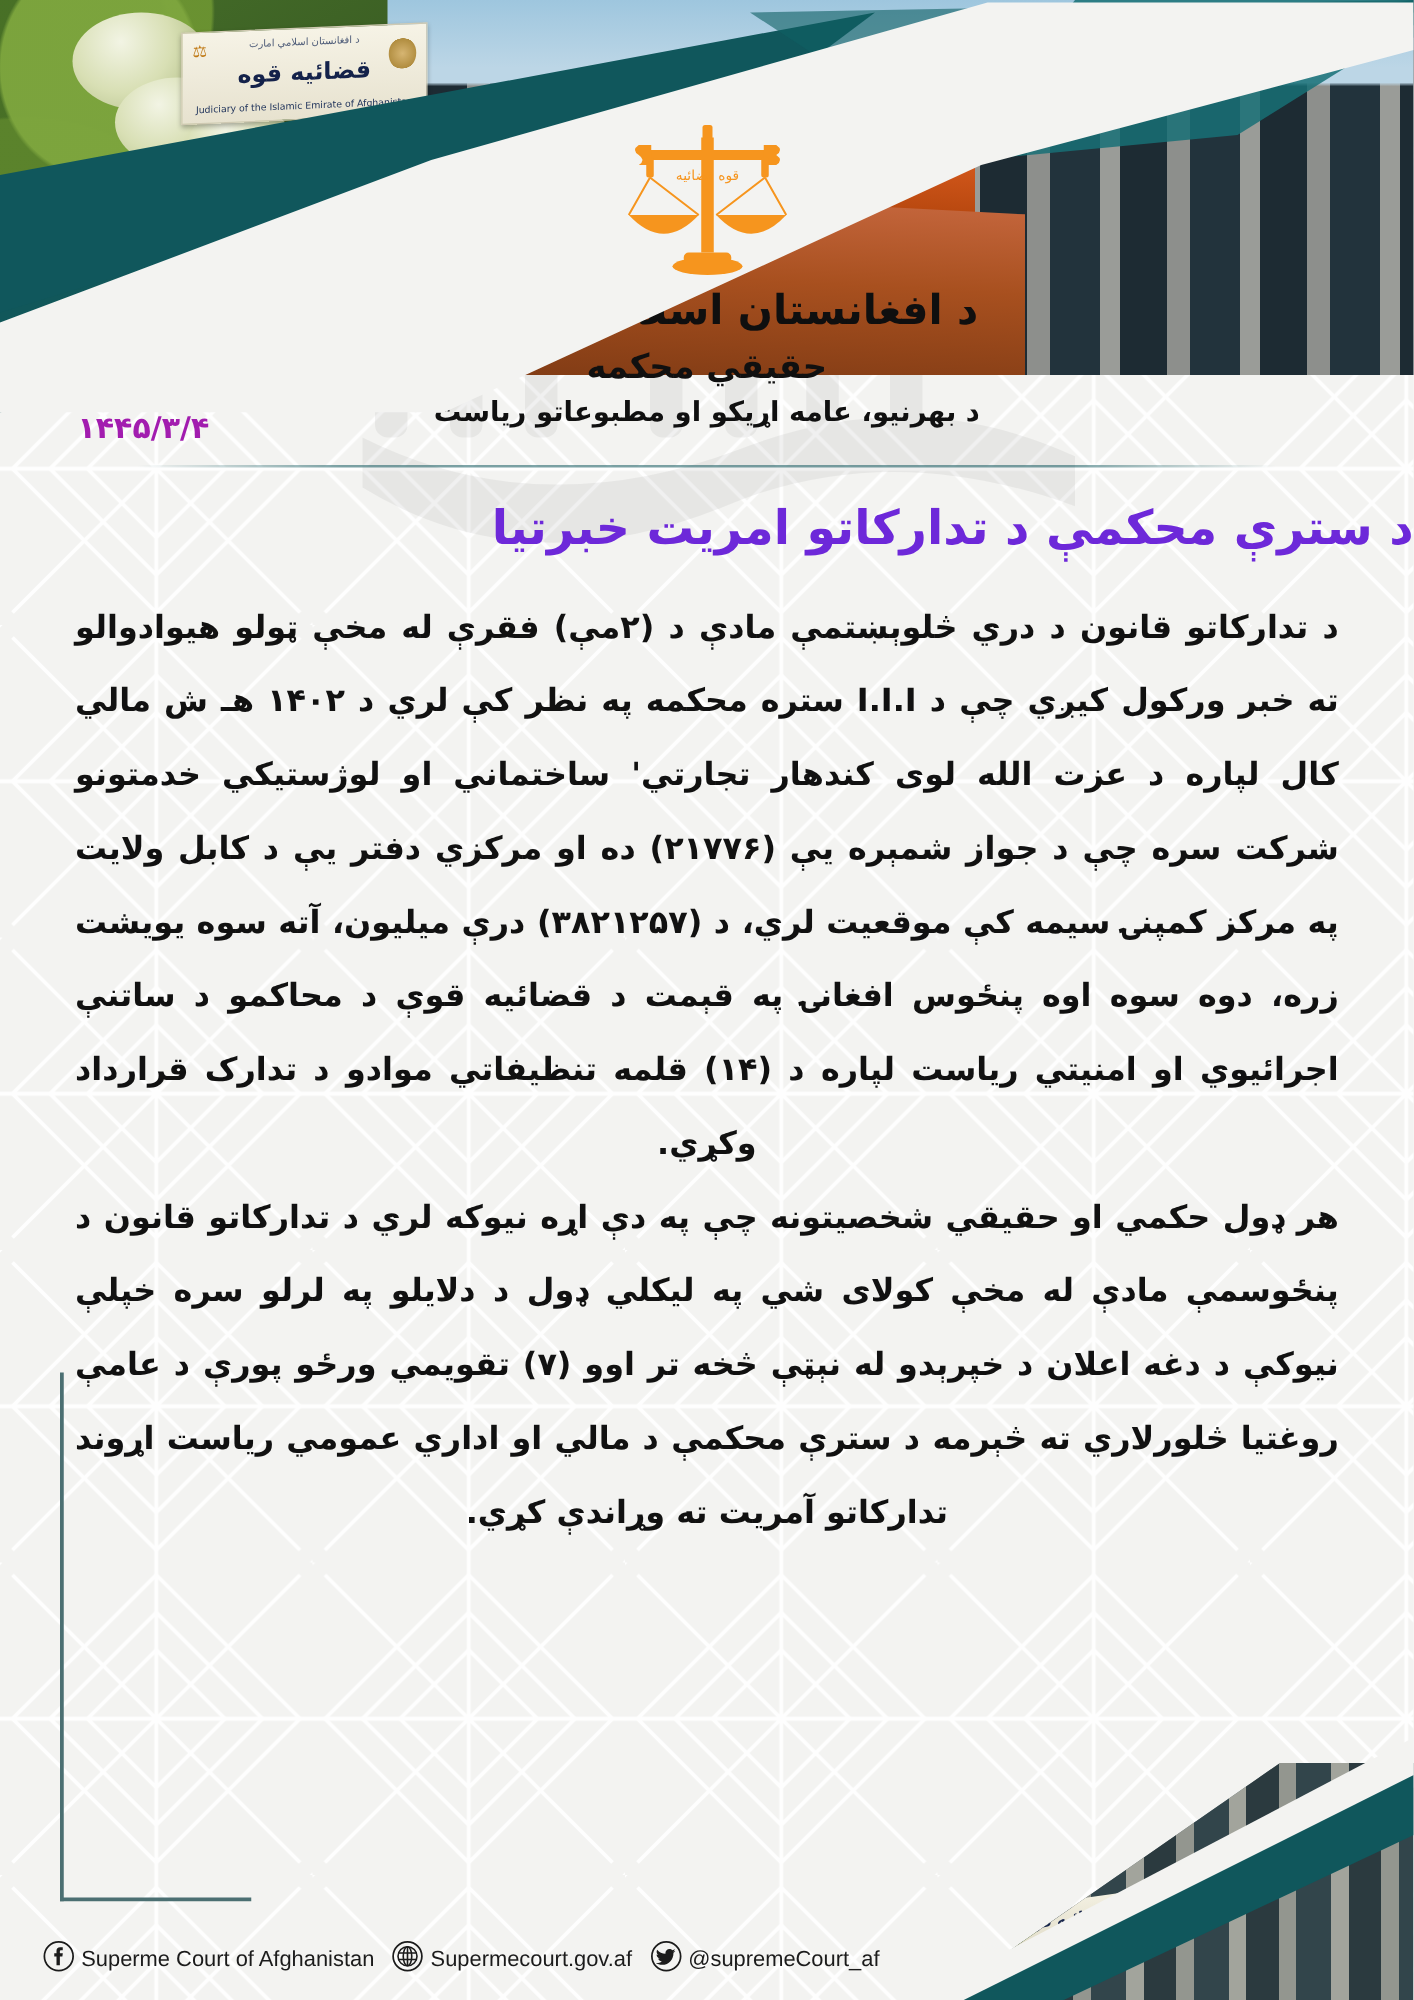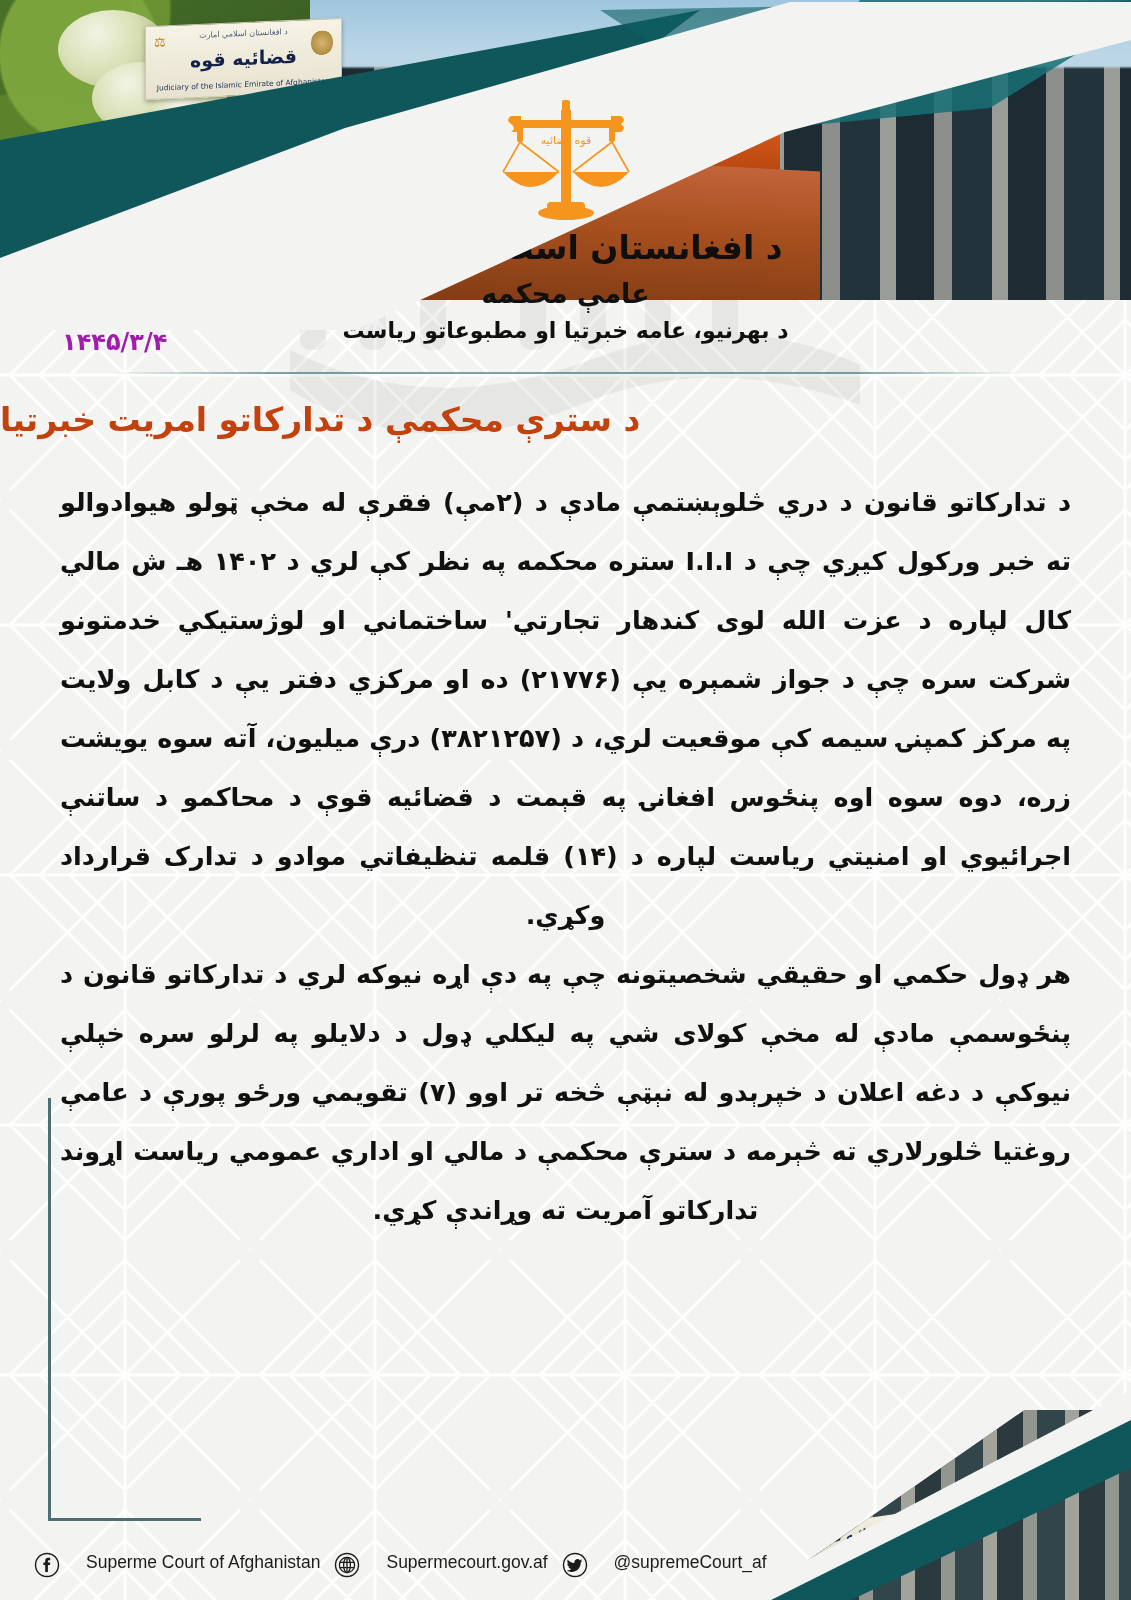--- a/index.html
+++ b/index.html
@@ -232,24 +232,24 @@
        rgba(20,90,96,0) 0%,
        rgba(20,90,96,0.55) 18%,
        rgba(20,90,96,0.55) 82%,
        rgba(20,90,96,0) 100%);
   }
 
   .doc-title {
     position: absolute;
     left: 0; right: 0;
     top: 400px;
-    text-align: left;
-    font-size: 33px;
-    font-weight: bold;
-    color: #c2410c;
+    text-align: right;
+    font-size: 38px;
+    font-weight: bold;
+    color: #6d28d9;
   }
 
   
   .body-wrap {
     position: absolute;
     right: 60px;
     left: 60px;
     top: 473px;
     text-align: justify;
     text-align-last: center;
@@ -349,22 +349,22 @@
     position: absolute;
     left: 34px;
     bottom: 22px;
     display: flex;
     align-items: center;
     gap: 14px;
     direction: ltr;
   }
   .footer-item {
     display: flex;
-    align-items: flex-start;
-    gap: 26px;
+    align-items: flex-end;
+    gap: 5px;
   }
   .footer-item .f-label {
     font-size: 17.5px;
     color: #1b1b1b;
     font-family: "Liberation Sans", sans-serif;
     white-space: nowrap;
   }
   .ficon {
     width: 26px;
     height: 26px;
@@ -472,22 +472,22 @@
       <path d="M82,74 q28,30 56,0 z"></path>
     </g>
     <g stroke="#F6951E" stroke-width="1.6" fill="none">
       <path d="M29,44 L12,74 M29,44 L68,74"></path>
       <path d="M121,44 L82,74 M121,44 L138,74"></path>
     </g>
     <text x="75" y="46" text-anchor="middle" font-size="11" fill="#F6951E" font-family="'DejaVu Sans',sans-serif">قوه قضائیه</text>
   </svg>
 
   <div class="emirate-title">د افغانستان اسلامي امارت</div>
-  <div class="court-name">عامې محکمه</div>
-  <div class="dept-name">د بهرنیو، عامه خبرتیا او مطبوعاتو ریاست</div>
+  <div class="court-name">حقیقي محکمه</div>
+  <div class="dept-name">د بهرنیو، عامه اړیکو او مطبوعاتو ریاست</div>
   <div class="issue-date">۱۴۴۵/۳/۴</div>
 
   <div class="hr-rule"></div>
 
   <div class="doc-title">د سترې محکمې د تدارکاتو امریت خبرتیا</div>
 
   <div class="body-wrap">
     <p class="para">د تدارکاتو قانون د دري څلوېښتمې مادې د (۲مې) فقرې له مخې ټولو هیوادوالو ته خبر ورکول کیږي چې د I.I.I ستره محکمه په نظر کې لري د ۱۴۰۲ هـ ش مالي کال لپاره د عزت الله لوی کندهار تجارتي' ساختماني او لوژستیکي خدمتونو شرکت سره چې د جواز شمېره یې (۲۱۷۷۶) ده او مرکزي دفتر یې د کابل ولایت په مرکز کمپنۍ سیمه کې موقعیت لري، د (۳۸۲۱۲۵۷) درې میلیون، آته سوه یویشت زره، دوه سوه اوه پنځوس افغانۍ په قېمت د قضائیه قوې د محاکمو د ساتنې اجرائیوي او امنیتي ریاست لپاره د (۱۴) قلمه تنظیفاتي موادو د تدارک قرارداد وکړي.</p>
     <p class="para">هر ډول حکمي او حقیقي شخصیتونه چې په دې اړه نیوکه لري د تدارکاتو قانون د پنځوسمې مادې له مخې کولای شي په لیکلي ډول د دلایلو په لرلو سره خپلې نیوکې د دغه اعلان د خپرېدو له نېټې څخه تر اوو (۷) تقویمي ورځو پورې د عامې روغتیا څلورلاري ته څېرمه د سترې محکمې د مالي او اداري عمومي ریاست اړوند تدارکاتو آمریت ته وړاندې کړي.</p>
   </div>

